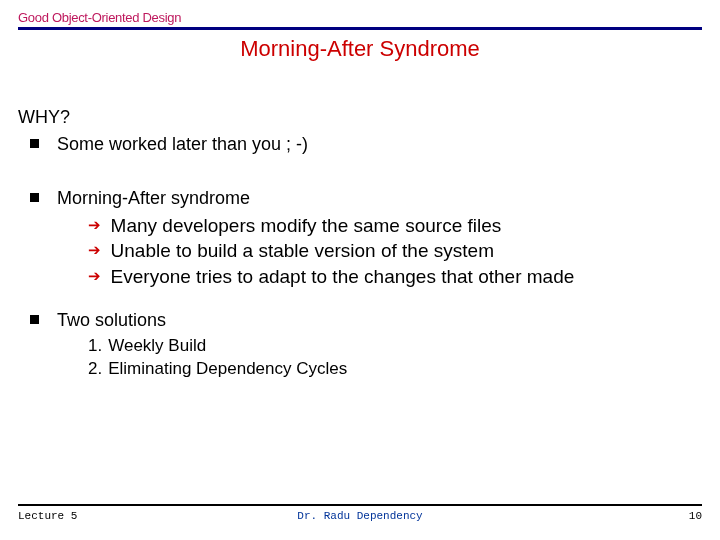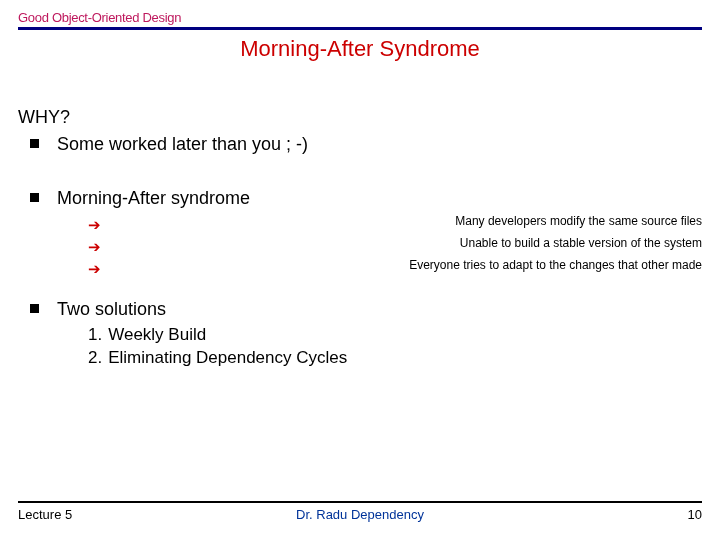--- a/index.html
+++ b/index.html
@@ -66,23 +66,22 @@
     padding-left: 70px;
   }
   .arrow {
     flex: 0 0 auto;
     color: #cc0000;
     font-size: 15px;
     margin: 2px 10px 0 0;
   }
   .sub-text {
     flex: 1 1 auto;
-    font-size: 12px;
+    font-size: 19px;
     line-height: 1.25;
-    text-align: right;
   }
   .num-row {
     display: flex;
     align-items: flex-start;
     padding-left: 70px;
     font-size: 17px;
     line-height: 1.35;
   }
   .num {
     flex: 0 0 auto;
@@ -97,21 +96,22 @@
   }
   .hr-bot {
     border: none;
     border-top: 2px solid #000;
     margin: 0 0 4px 0;
   }
   .footer-row {
     display: flex;
     align-items: center;
     justify-content: space-between;
-    font-size: 13px;
+    font-size: 11px;
+    font-family: Liberation Mono, monospace;
   }
   .footer-left { color: #000; }
   .footer-center {
     position: absolute;
     left: 0; right: 0;
     text-align: center;
     color: #003399;
   }
   .footer-right { color: #000; position: relative; z-index: 1; }
 </style>

